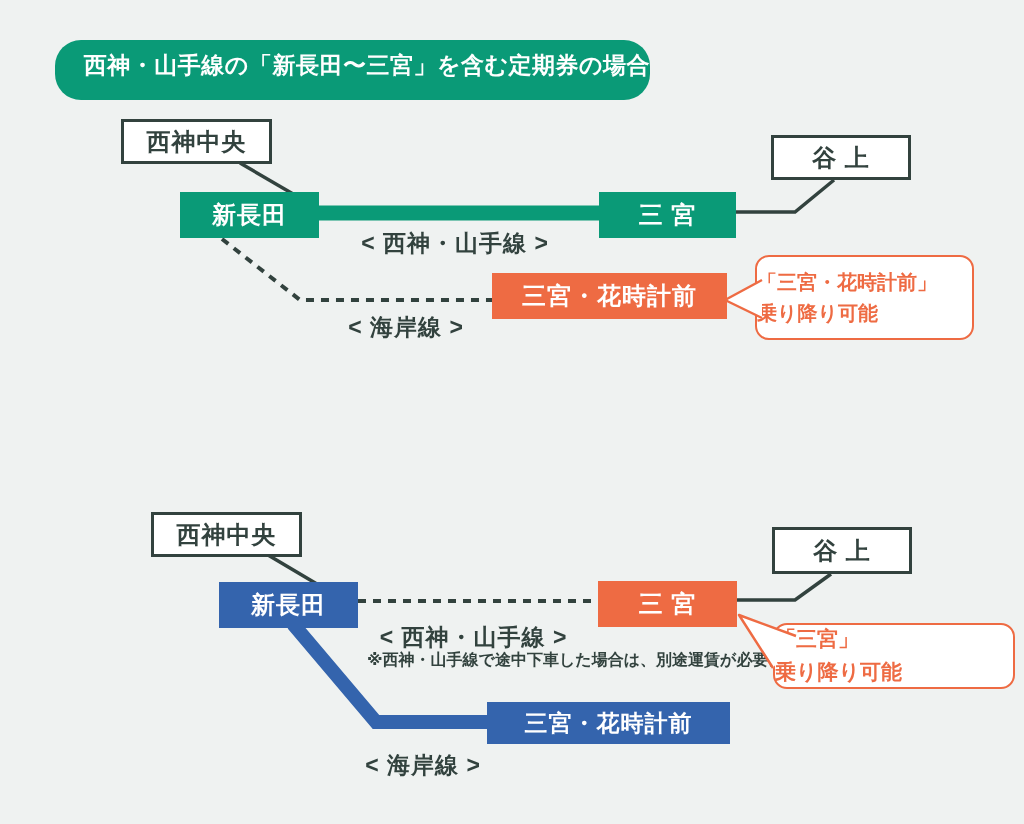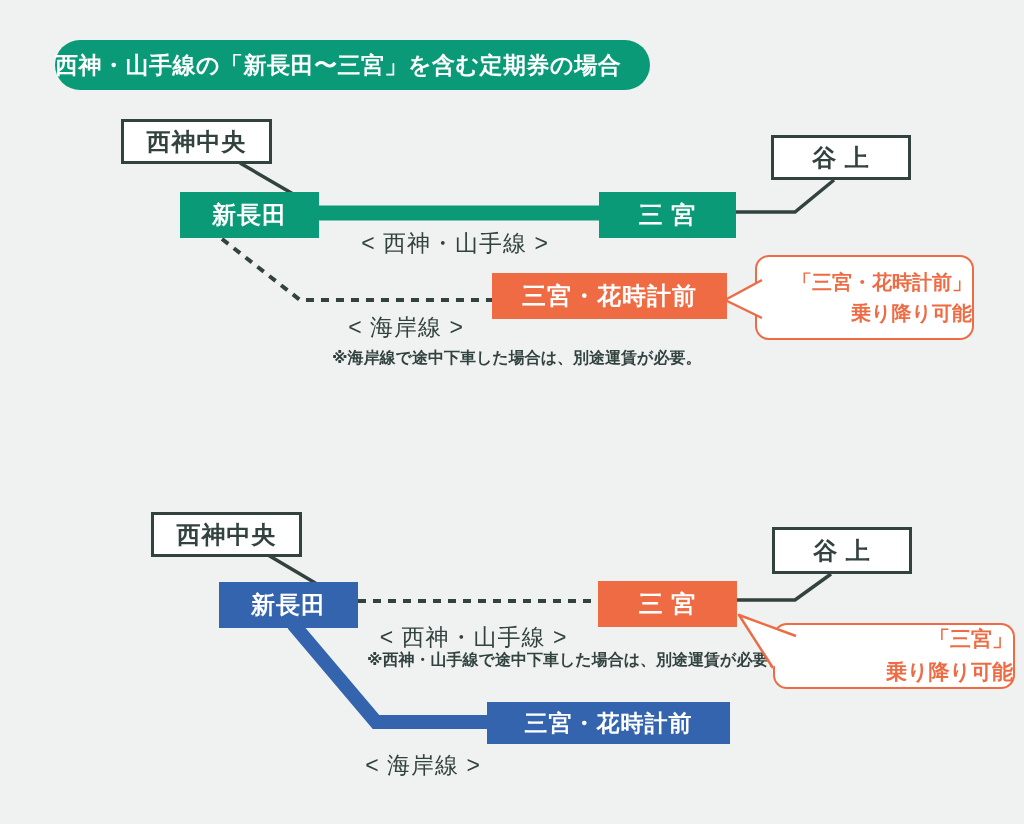--- a/index.html
+++ b/index.html
@@ -14,54 +14,54 @@
     background:#eff2f1;
     overflow:hidden;
   }
   svg.layer{
     position:absolute;left:0;top:0;width:1024px;height:824px;
   }
   .lines-layer{z-index:1;}
   .tails-layer{z-index:6;pointer-events:none;}
   .pill{
     position:absolute;z-index:3;
-    height:50px;line-height:50px;
+    height:60px;line-height:50px;
     border-radius:26px;
     color:#ffffff;font-weight:700;font-size:23px;
-    text-align:left;letter-spacing:0.5px;
+    text-align:right;letter-spacing:0.5px;
     white-space:nowrap;
   }
   .pill-green{background:#0a9a77;}
   .pill-blue{background:#3464ad;}
   .box{
     position:absolute;z-index:4;
     display:flex;align-items:center;justify-content:center;
     font-weight:700;font-size:24px;letter-spacing:1px;
     white-space:nowrap;box-sizing:border-box;
   }
   .box-white{
     background:#ffffff;border:3px solid #32423e;color:#32423e;
   }
   .box-green{background:#0a9a77;color:#ffffff;}
   .box-blue{background:#3464ad;color:#ffffff;}
   .box-orange{background:#ee6b43;color:#ffffff;}
   .line-label{
     position:absolute;z-index:3;
-    color:#32423e;font-weight:400;font-size:23px;
+    color:#32423e;font-weight:700;font-size:23px;
     text-align:center;white-space:nowrap;letter-spacing:1px;
   }
   .note{
     position:absolute;z-index:3;
     color:#32423e;font-weight:700;font-size:16px;
     white-space:nowrap;letter-spacing:0;
   }
   .bubble{
     position:absolute;z-index:5;
     background:#ffffff;border:2.5px solid #ee6b43;border-radius:14px;
-    display:flex;flex-direction:column;align-items:flex-end;justify-content:center;
+    display:flex;flex-direction:column;align-items:flex-start;justify-content:center;
     color:#ee6b43;font-weight:700;font-size:20px;line-height:1.55;
     text-align:center;box-sizing:border-box;white-space:nowrap;
   }
 </style>
 </head>
 <body>
 
 <div id="stage">
 
   <svg class="layer lines-layer" viewBox="0 0 1024 824">
@@ -86,21 +86,20 @@
   <div class="box box-green" style="left:599px;top:192px;width:137px;height:46px;">三 宮</div>
 
   <div class="box box-white" style="left:771px;top:135px;width:140px;height:45px;">谷 上</div>
 
   <div class="box box-orange" style="left:492px;top:273px;width:235px;height:46px;">三宮・花時計前</div>
 
   <div class="line-label" style="left:345px;top:228px;width:220px;">&lt; 西神・山手線 &gt;</div>
 
   <div class="line-label" style="left:326px;top:312px;width:160px;">&lt; 海岸線 &gt;</div>
 
-  <div class="note" style="left:332px;top:348px;">※海岸線で途中下車した場合は、別途運賃が必要。</div>
 
   <div class="bubble" style="left:755px;top:255px;width:219px;height:85px;">
     <span>「三宮・花時計前」</span>
     <span>乗り降り可能</span>
   </div>
 
 
   <div class="box box-white" style="left:151px;top:512px;width:151px;height:45px;">西神中央</div>
 
   <div class="box box-blue" style="left:219px;top:582px;width:139px;height:46px;">新長田</div>

